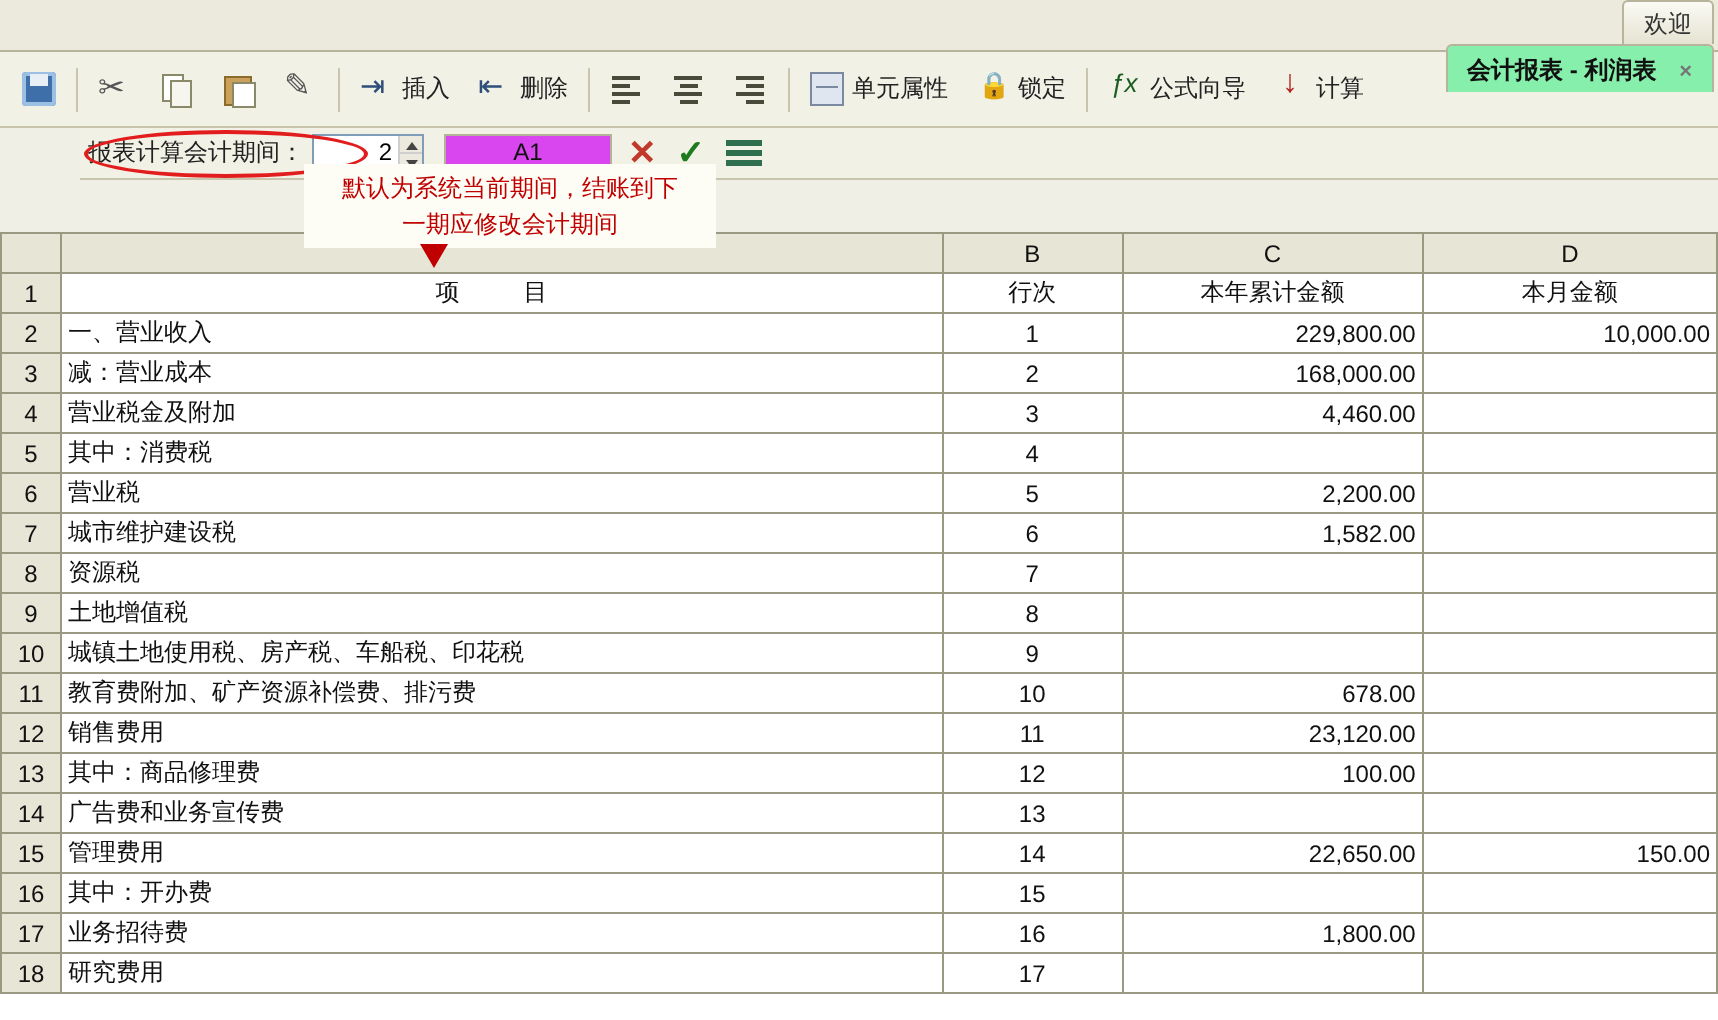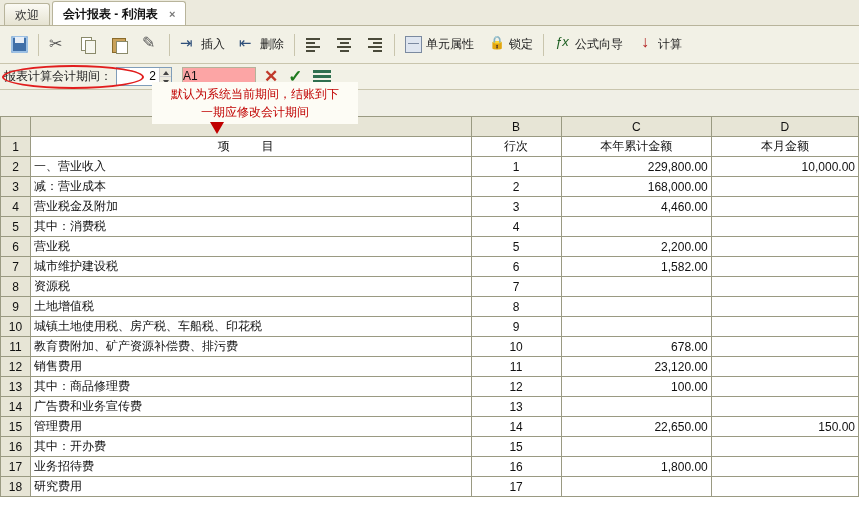--- a/index.html
+++ b/index.html
@@ -13,36 +13,37 @@
     position: relative;
   }
   
   .tabbar {
     height: 26px;
     background: #eceadd;
     border-bottom: 1px solid #b8b49b;
     display: flex;
     align-items: flex-end;
     padding-left: 4px;
+    flex-direction: column;
   }
   .tab {
     height: 22px;
     line-height: 22px;
     padding: 0 10px;
     margin-right: 2px;
     font-size: 12px;
     color: #333;
     border: 1px solid #b8b49b;
     border-bottom: none;
     border-radius: 3px 3px 0 0;
     background: linear-gradient(#fbfaf4, #e6e3d2);
     white-space: nowrap;
   }
   .tab.active {
-    background: #ffffff;
+    background: #86efac;
     font-weight: bold;
     color: #111;
     height: 24px;
     line-height: 24px;
   }
   .tab .closex {
     margin-left: 8px;
     color: #777;
     font-size: 11px;
   }
@@ -98,20 +99,21 @@
 
   
   .periodbar {
     height: 26px;
     background: #f2f1e6;
     border-bottom: 1px solid #c9c5ad;
     display: flex;
     align-items: center;
     padding: 0 4px;
     position: relative;
+    margin-left: 40px;
   }
   .period-label { font-size: 12px; color: #222; margin-right: 4px; white-space: nowrap;}
   .spinwrap {
     display: flex; align-items: center;
     width: 56px; height: 19px;
     background: #fff; border: 1px solid #7f9db9;
     position: relative;
   }
   .spinwrap .val {
     flex: 1; text-align: right; padding-right: 3px;
@@ -120,23 +122,23 @@
   .spin-btns { width: 12px; height: 17px; display: flex; flex-direction: column; border-left: 1px solid #cfcfcf;}
   .spin-btns div { flex: 1; background: #eceade; position: relative; }
   .spin-btns div:first-child { border-bottom: 1px solid #cfcfcf; }
   .spin-btns div:before {
     content: ""; position: absolute; left: 3px; top: 3px;
     border-left: 3px solid transparent; border-right: 3px solid transparent;
     border-bottom: 4px solid #444;
   }
   .spin-btns div:last-child:before { border-bottom: none; border-top: 4px solid #444; }
   .namebox {
-    width: 74px; height: 19px; margin-left: 10px;
-    background: #fca5a5; border: 1px solid #b5b29a;
-    font-size: 12px; line-height: 17px; color: #111;
+    width: 84px; height: 19px; margin-left: 10px;
+    background: #d946ef; border: 1px solid #b5b29a;
+    font-size: 12px; line-height: 17px; text-align: center; color: #111;
   }
   .fx-btns { display: flex; align-items: center; margin-left: 8px; gap: 10px; }
   .fx-x { color: #c0392b; font-size: 17px; font-weight: bold; line-height: 1; }
   .fx-v { color: #1e7a1e; font-size: 17px; font-weight: bold; line-height: 1; }
   .fx-bars { width: 18px; height: 14px; position: relative; }
   .fx-bars span { position: absolute; left: 0; right: 0; height: 3px; background: #2f6f4f; }
   .fx-bars span:nth-child(1){top:0;}
   .fx-bars span:nth-child(2){top:5px;}
   .fx-bars span:nth-child(3){top:10px;}
 

